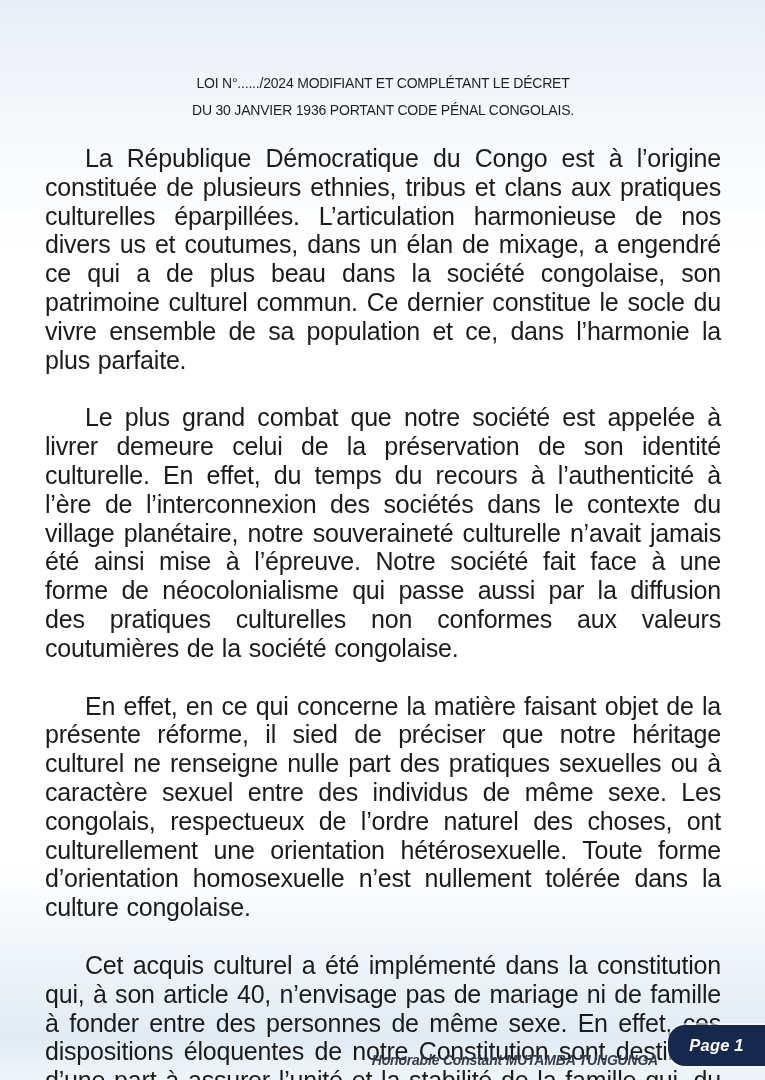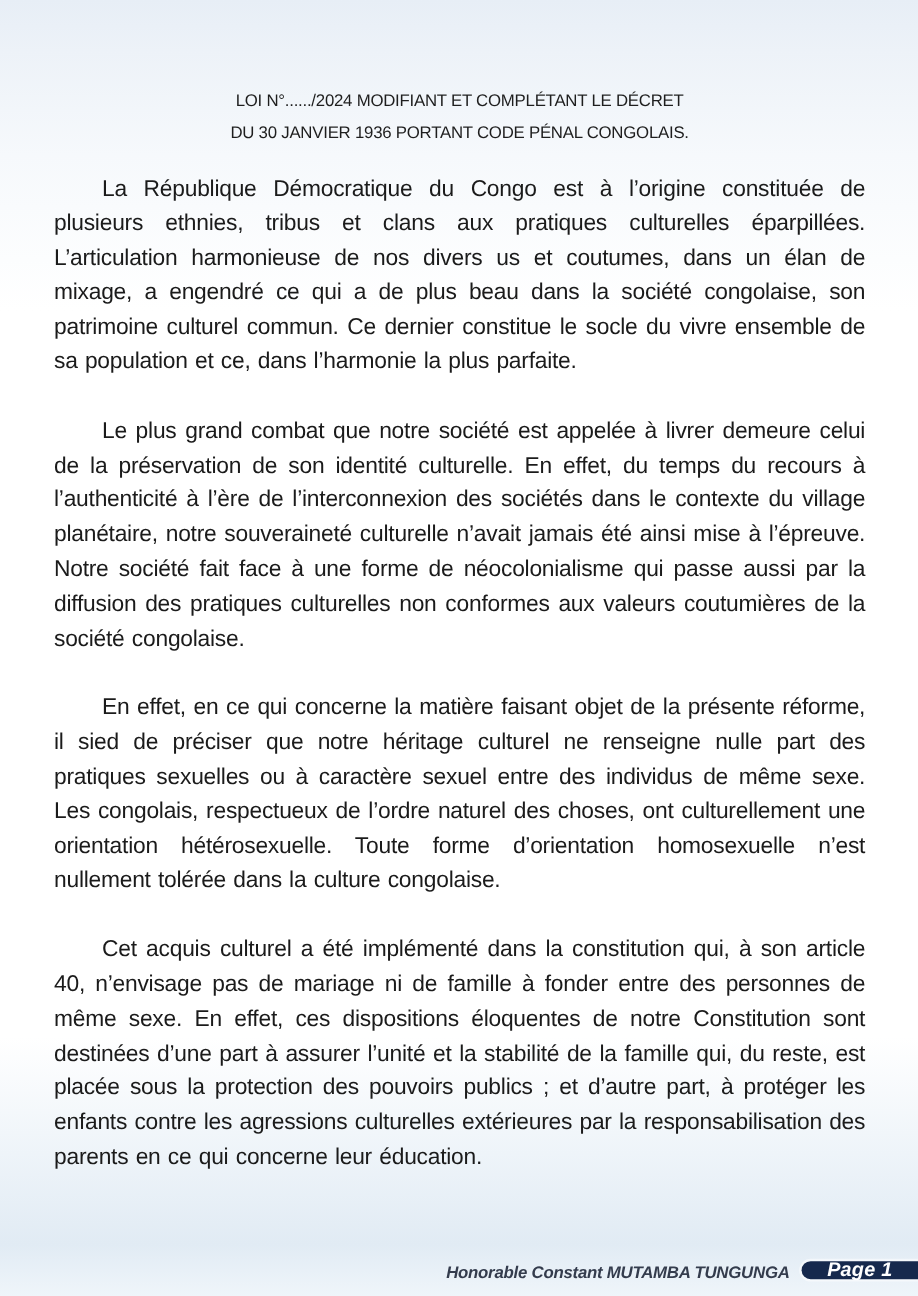--- a/index.html
+++ b/index.html
@@ -42,21 +42,21 @@
     letter-spacing: -0.3px;
     color: #111;
     margin-top: 37px;
   }
 
   .body-text {
     margin-top: 20px;
   }
 
   .body-text p {
-    font-size: 19px;
+    font-size: 25px;
     line-height: 28.8px;
     text-align: justify;
     text-indent: 40px;
     letter-spacing: -0.2px;
     word-spacing: 1px;
     margin-top: 29px;
     color: #1b1b1b;
   }
 
   .body-text p:first-child { margin-top: 0; }
@@ -82,21 +82,21 @@
     font-weight: bold;
     color: #cf3b36;
     margin-top: -2px;
   }
 
   .page-badge {
     position: absolute;
     right: 0;
     bottom: 14px;
     width: 97px;
-    height: 15px;
+    height: 41px;
     background: #16294d;
     border-radius: 17px 0 0 17px;
     display: flex;
     align-items: center;
     justify-content: center;
     box-shadow: 0 0 0 2px rgba(255,255,255,0.55);
   }
 
   .page-badge span {
     color: #ffffff;

